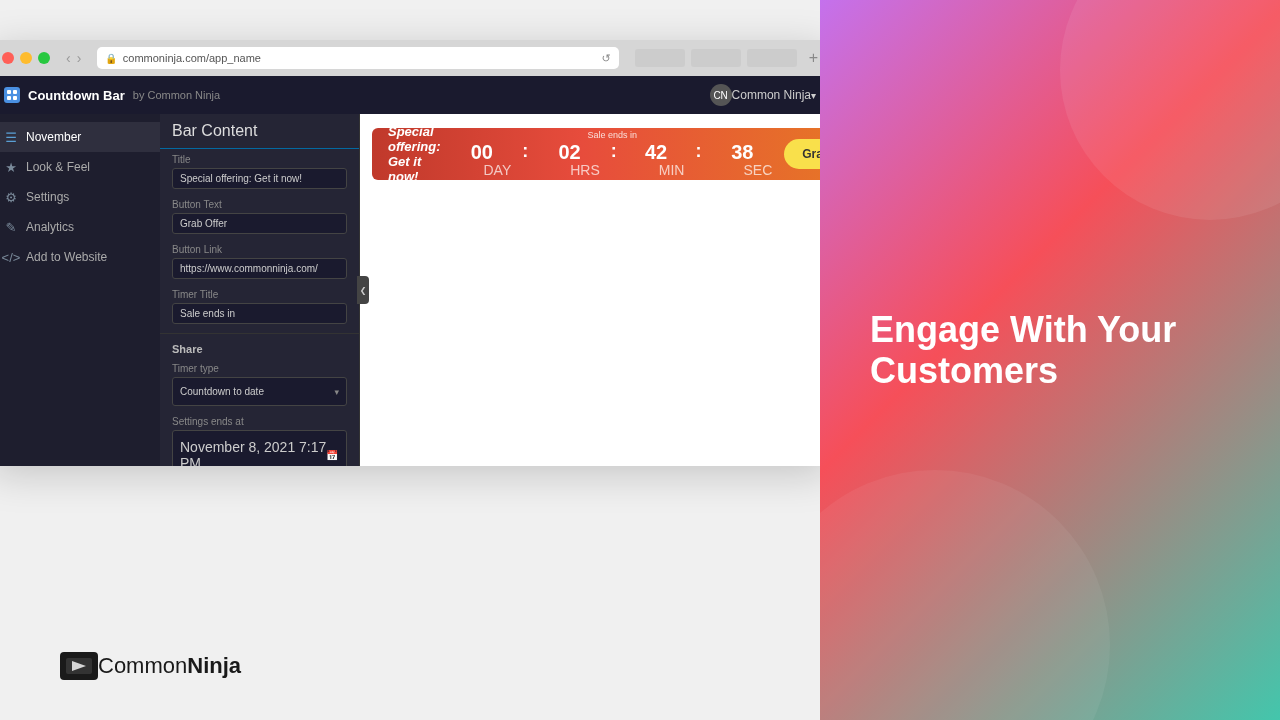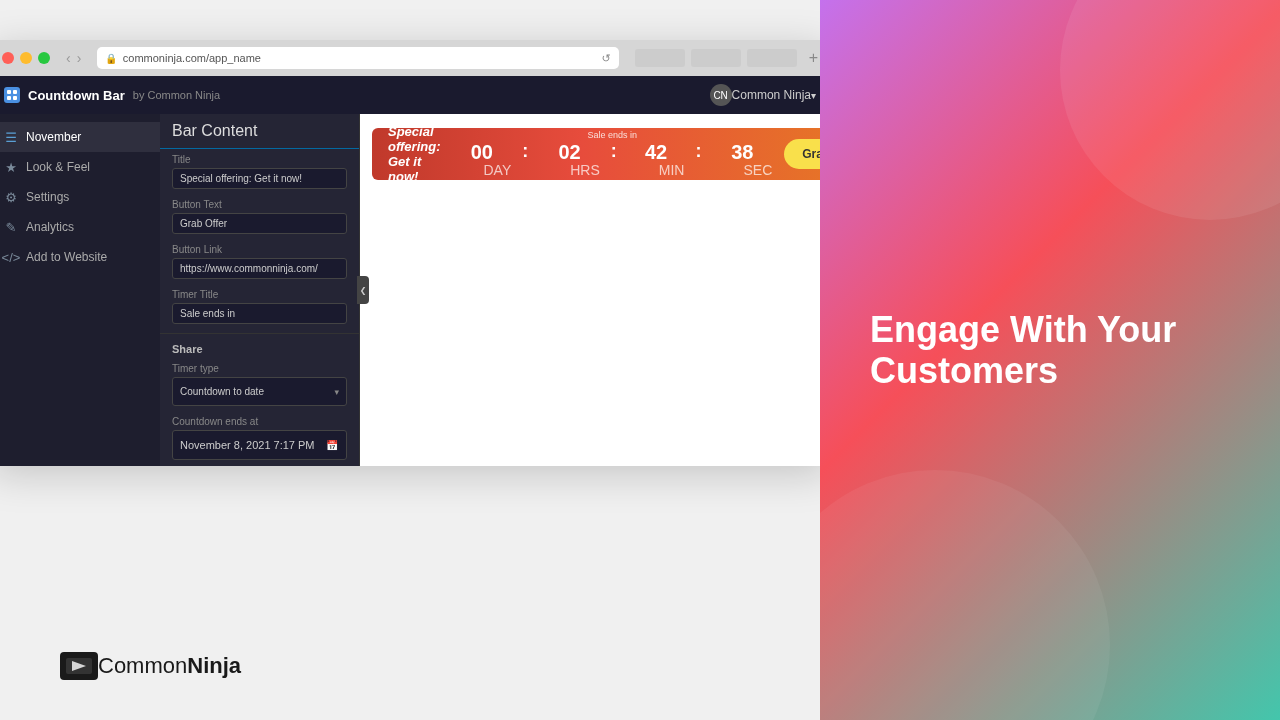--- a/index.html
+++ b/index.html
@@ -659,23 +659,23 @@
 
           <div class="panel-field">
             <div class="panel-field-label">Timer type</div>
             <div class="panel-field-select">
               <span style="font-size:10px;color:#ccc;">Countdown to date</span>
               <span style="color:#888;font-size:9px;">▾</span>
             </div>
           </div>
 
           <div class="panel-field">
-            <div class="panel-field-label">Countdown ends at</div>
+            <div class="panel-field-label">Settings ends at</div>
             <div class="panel-field-select">
-              <span style="font-size:11px;color:#ccc;">November 8, 2021 7:17 PM</span>
+              <span style="font-size:14px;color:#ccc;">November 8, 2021 7:17 PM</span>
               <span style="color:#888;font-size:10px;">📅</span>
             </div>
           </div>
 
           <div class="panel-field">
             <div class="panel-field-label">Timezone</div>
             <div class="panel-field-select">
               
               
             </div>

